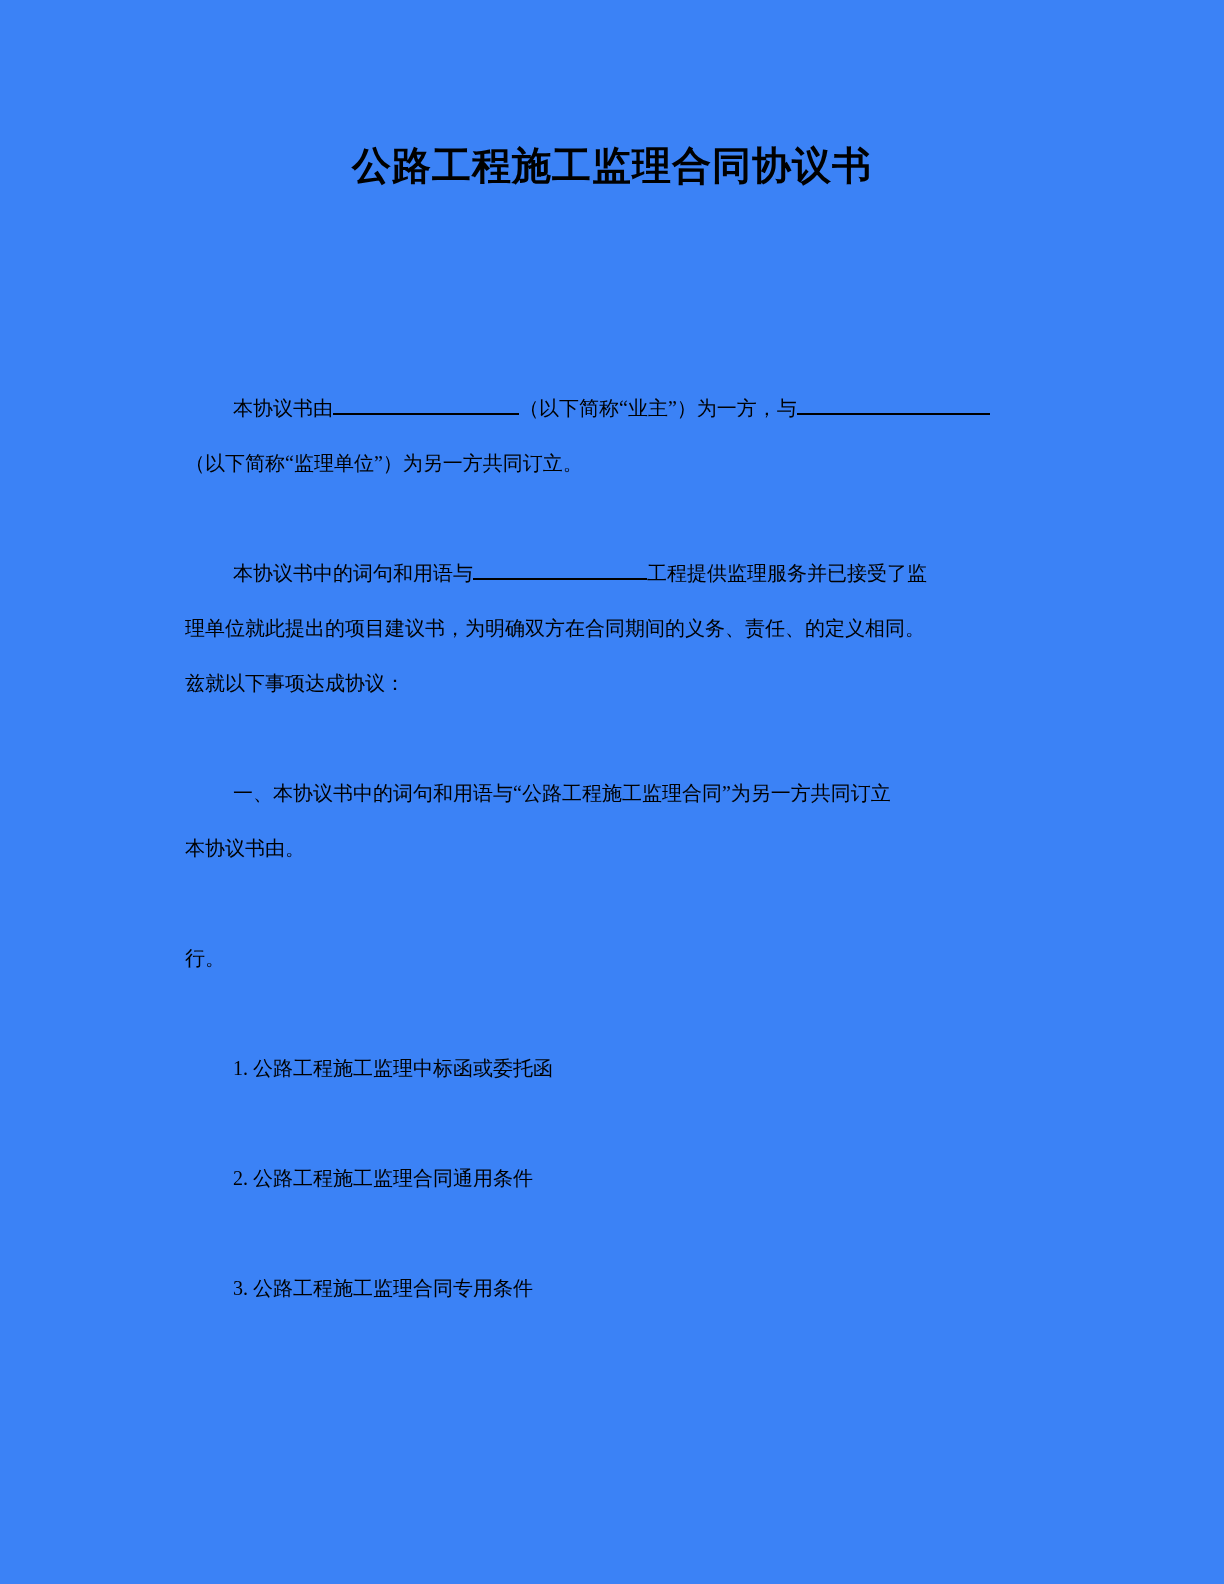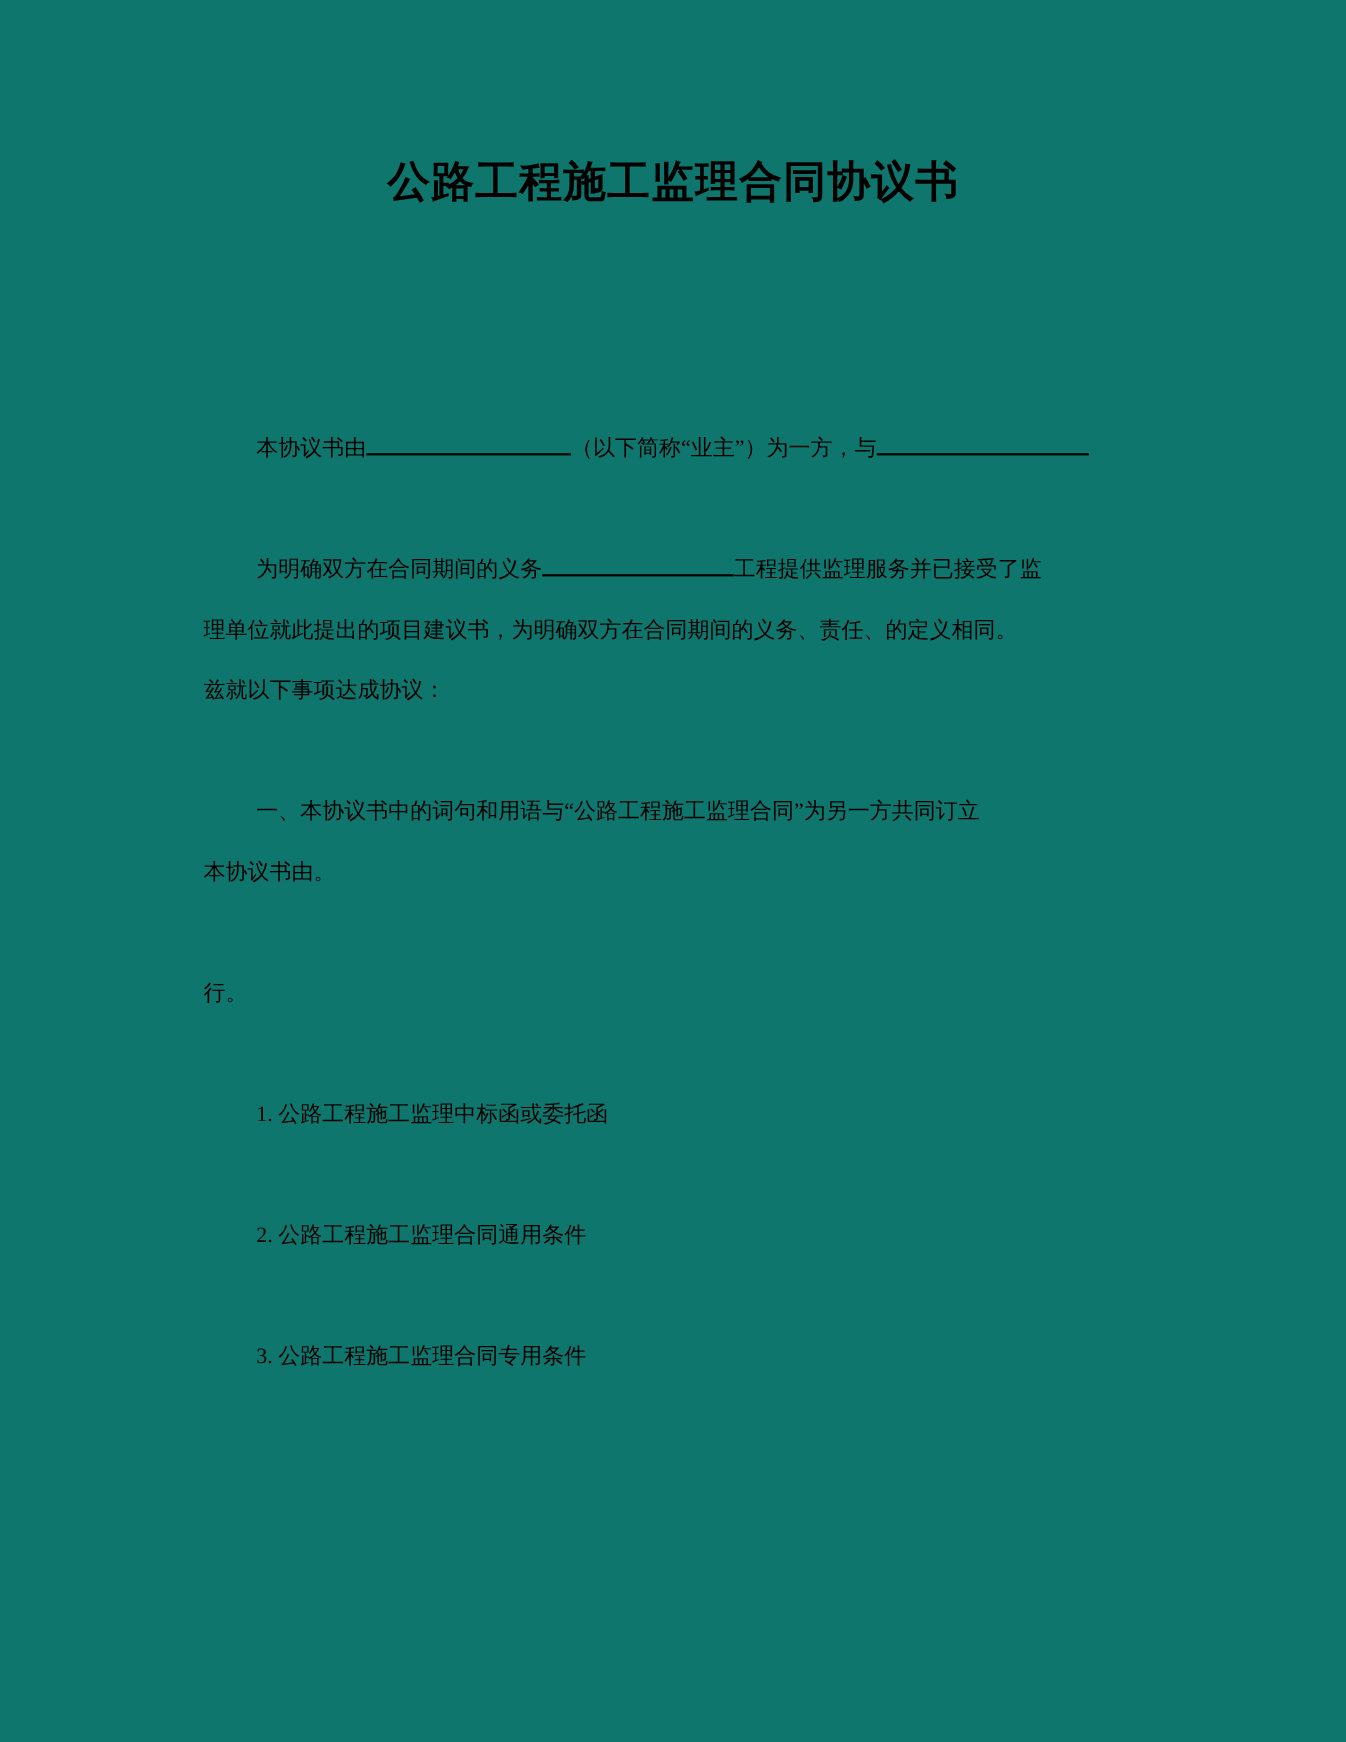--- a/index.html
+++ b/index.html
@@ -4,21 +4,21 @@
 <style>
   html, body {
     margin: 0;
     padding: 0;
     background: #ffffff;
   }
   .page {
     position: relative;
     width: 1224px;
     height: 1584px;
-    background: #0f766e;
+    background: #3b82f6;
     color: #000000;
     font-family: "Liberation Serif", "DejaVu Serif", serif;
     overflow: hidden;
   }
   .doc-title {
     position: absolute;
     top: 142px;
     left: 0;
     width: 100%;
     text-align: center;
@@ -59,23 +59,24 @@
   }
 </style>
 </head>
 <body>
 
 <div class="page">
   <div class="doc-title">公路工程施工监理合同协议书</div>
   <div class="content">
       <div class="para">
         <div class="line indent"><span>本协议书由</span><span class="blank" style="width: 186px;"></span><span>（以下简称“业主”）为一方，与</span><span class="blank" style="width: 193px;"></span></div>
+        <div class="line"><span>（以下简称“监理单位”）为另一方共同订立。</span></div>
       </div>
       <div class="para">
-        <div class="line indent"><span>为明确双方在合同期间的义务</span><span class="blank" style="width: 174px;"></span><span>工程提供监理服务并已接受了监</span></div>
+        <div class="line indent"><span>本协议书中的词句和用语与</span><span class="blank" style="width: 174px;"></span><span>工程提供监理服务并已接受了监</span></div>
         <div class="line"><span>理单位就此提出的项目建议书，为明确双方在合同期间的义务、责任、的定义相同。</span></div>
         <div class="line"><span>兹就以下事项达成协议：</span></div>
       </div>
       <div class="para">
         <div class="line indent"><span>一、本协议书中的词句和用语与“公路工程施工监理合同”为另一方共同订立</span></div>
         <div class="line"><span>本协议书由。</span></div>
       </div>
       <div class="para">
         <div class="line"><span>行。</span></div>
       </div>

